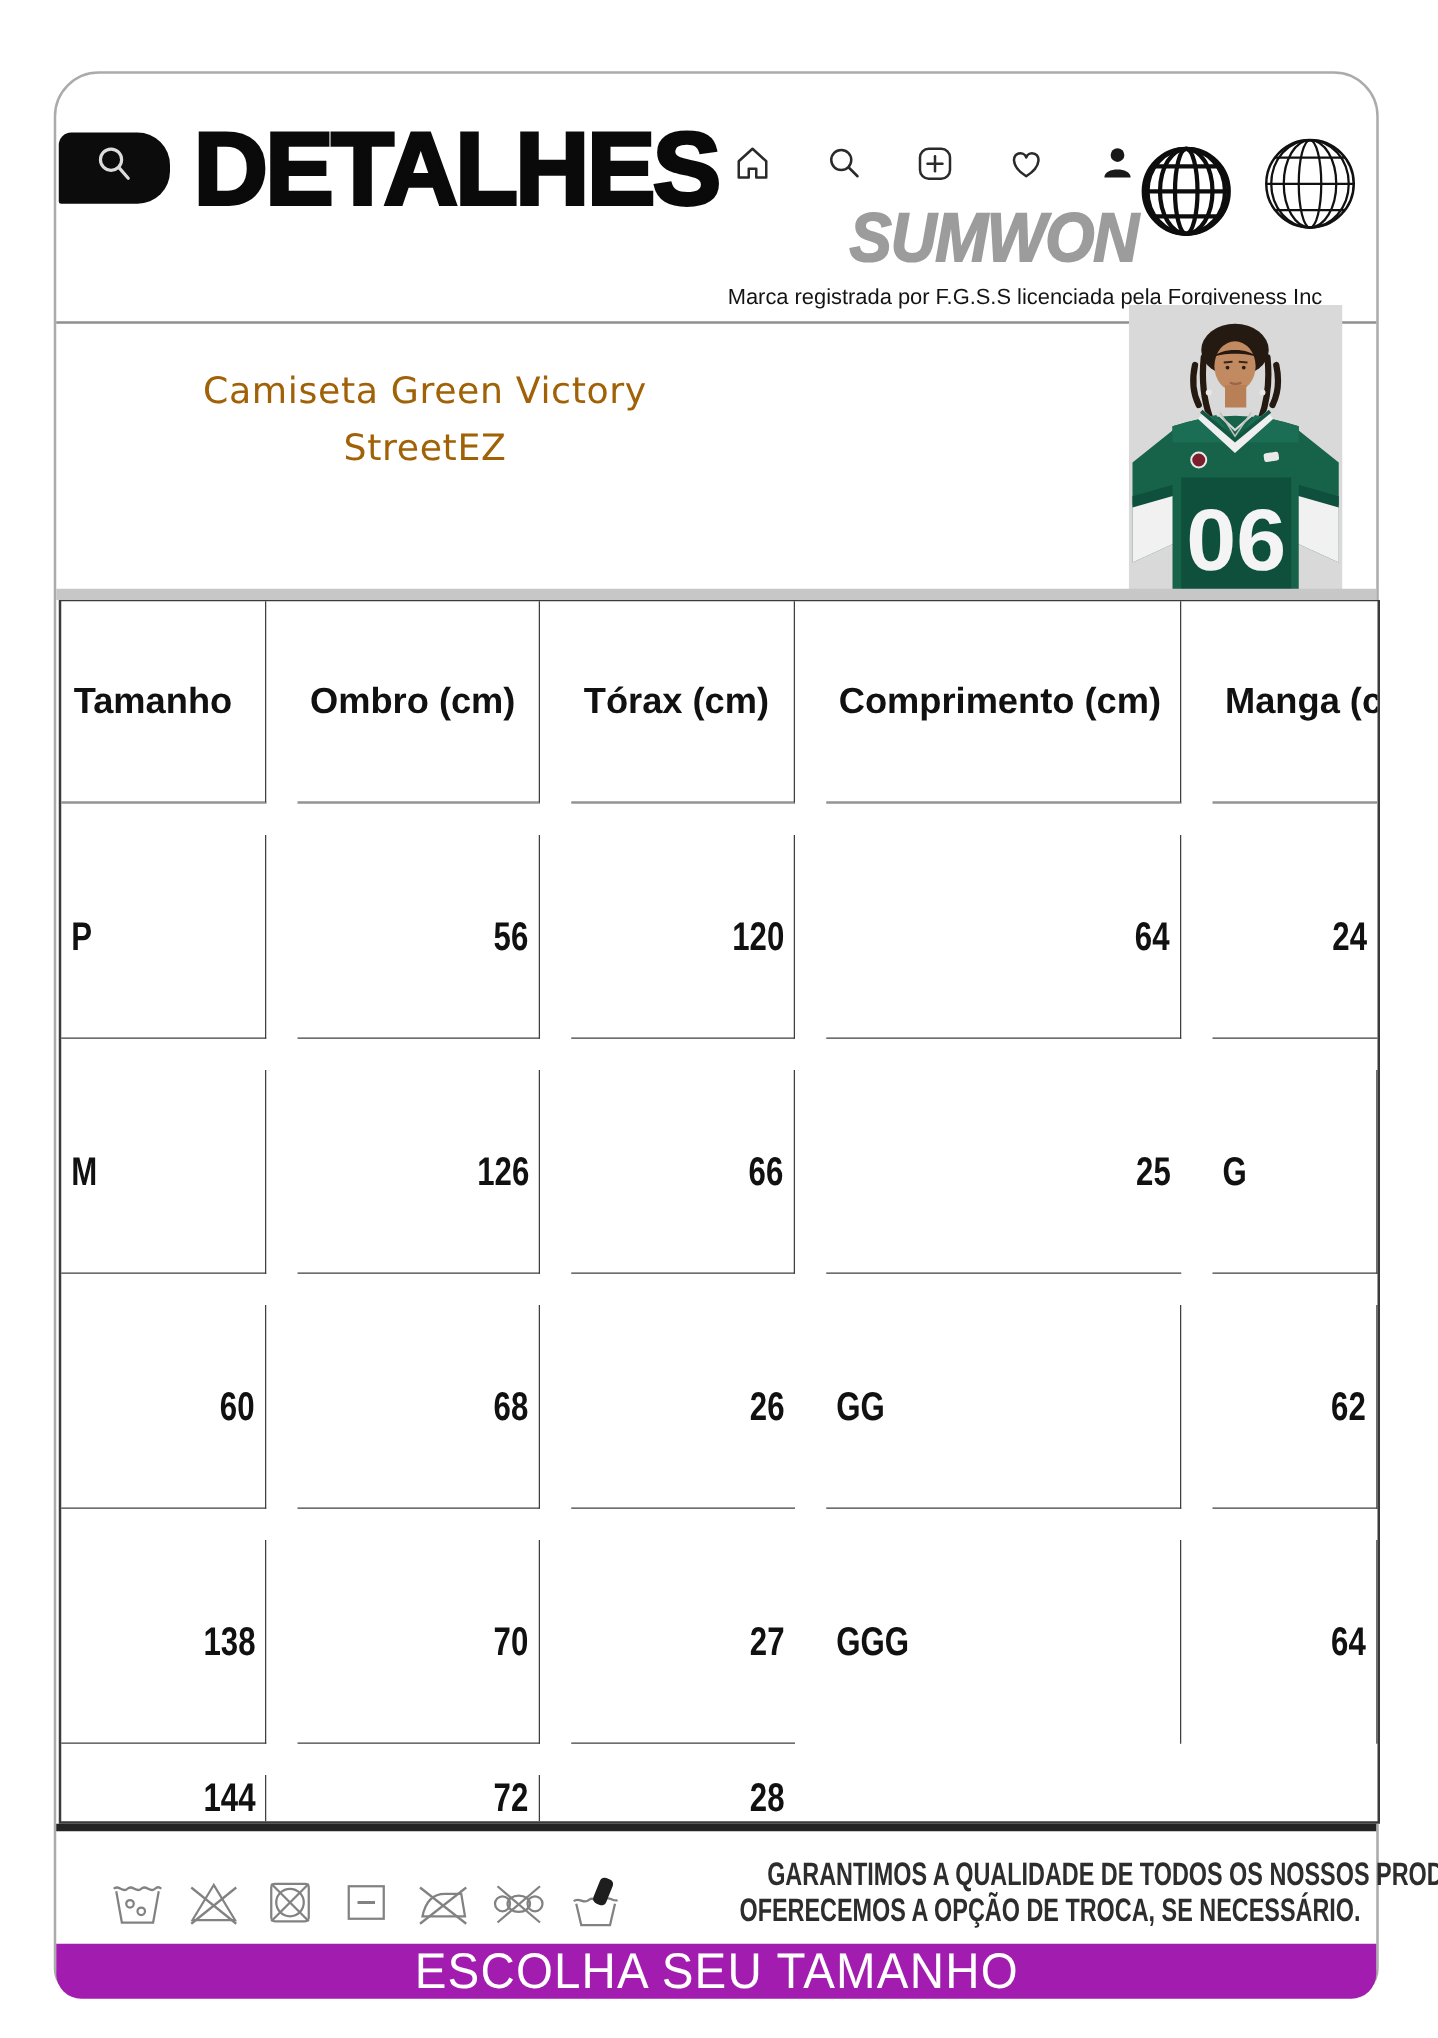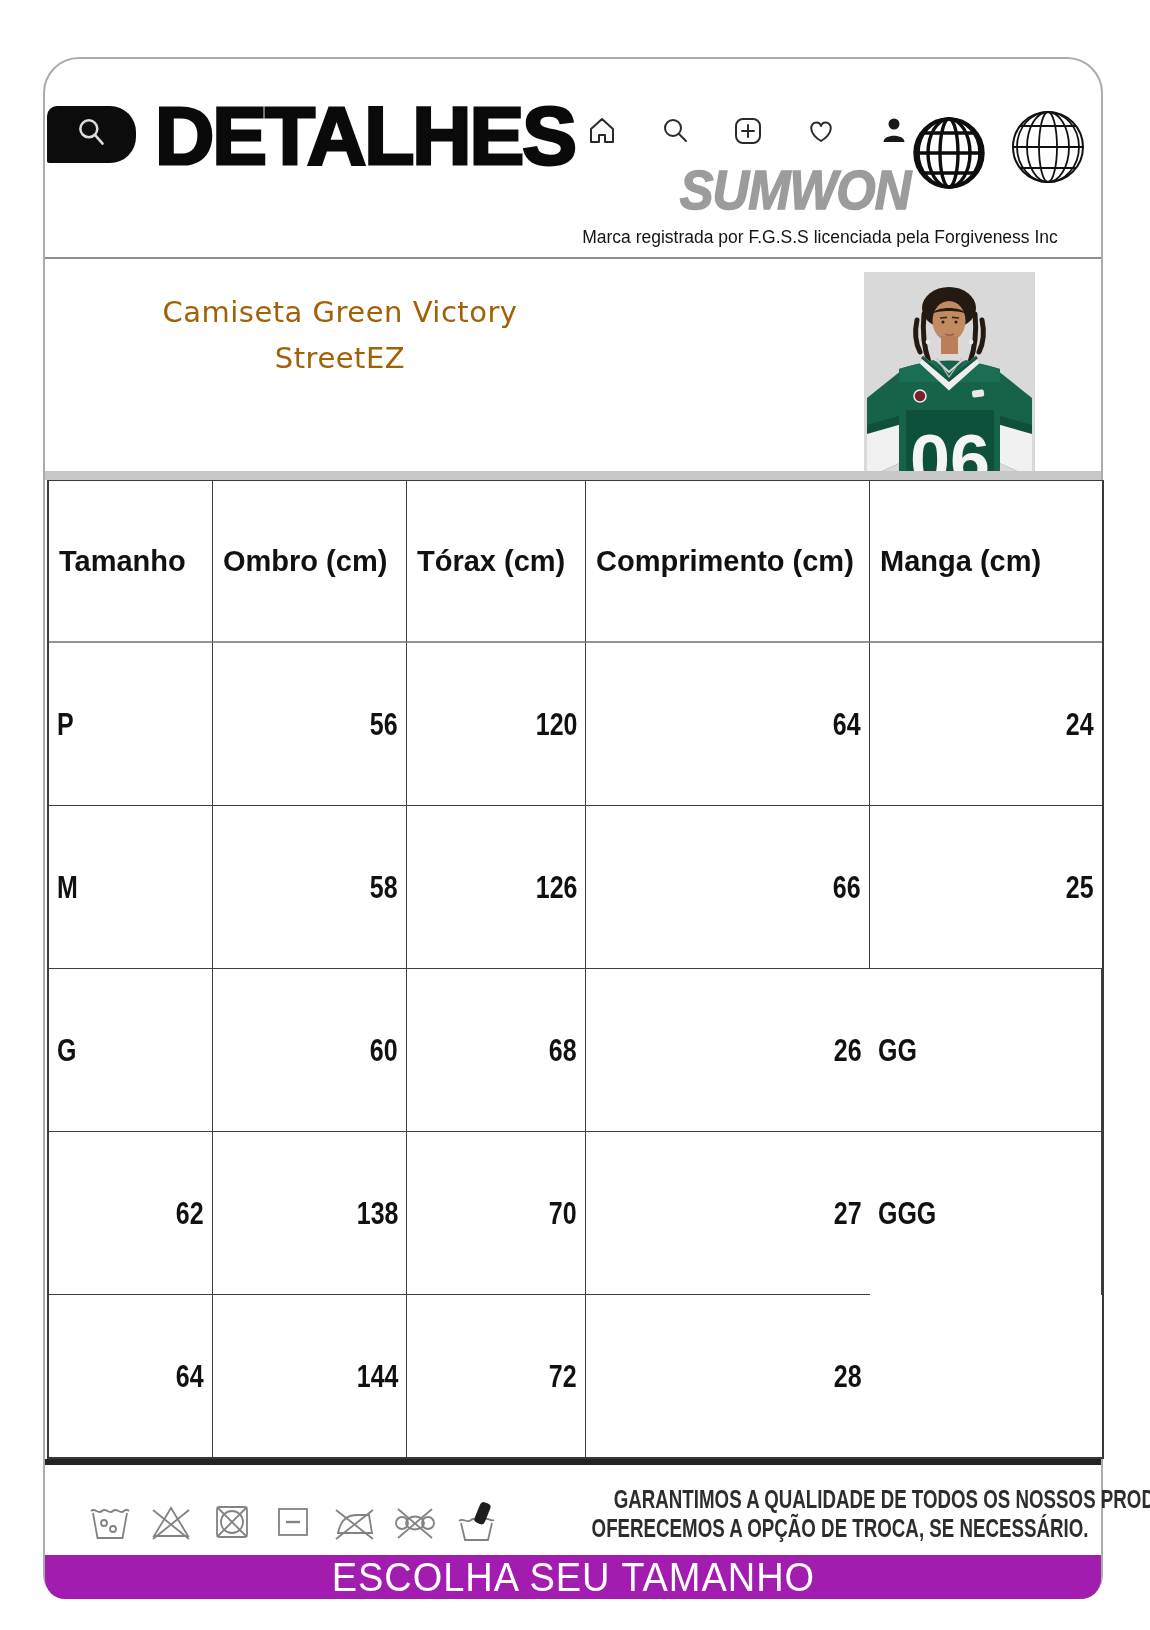--- a/index.html
+++ b/index.html
@@ -33,30 +33,30 @@
     font-size:55px; line-height:60px; font-weight:700; font-style:italic;
     color:#9c9c9c; -webkit-text-stroke:1.5px #9c9c9c;
     transform:scaleX(0.92); letter-spacing:-1px; }
   .tm { position:absolute; left:535px; top:139px; width:480px; text-align:center;
     font-size:17.5px; font-weight:400; color:#141414; white-space:nowrap; }
 
   
   .prod-title { position:absolute; left:60px; top:230px; width:470px; text-align:center;
     font-family:"DejaVu Sans", sans-serif; font-size:29px; line-height:46px;
     letter-spacing:0.5px; color:#a16207; }
-  .prod-img { position:absolute; left:819px; top:185px; width:171px; height:228px;margin-top:28px; }
+  .prod-img { position:absolute; left:858px; top:185px; width:171px; height:228px; }
 
   .gray-band { position:absolute; left:0; top:412px; width:100%; height:9px;
     background:#c7c7c7; }
 
   
   .size-table { position:absolute; left:2px; top:421px; width:1057px; height:979px;
     display:grid; grid-template-columns:164px 194px 179px 284px 1fr;
     grid-template-rows:162px 163px 163px 163px 163px 1fr;
-    border:2px solid #3a3a3a; border-top-width:1px; background:#fff; }
+    border:2px solid #3a3a3a; border-top-width:1px; background:#fff;gap:25px; }
   .cell { display:flex; align-items:center; border-right:1px solid #3f3f3f;
     border-bottom:1px solid #3f3f3f; overflow:hidden; }
   .cell.lastcol { border-right:none; }
   .cell.lastrow { border-bottom:none; }
   .cell.hdr-bot { border-bottom:2px solid #949494; }
   .th { font-size:29px; font-weight:700; padding-left:10px; white-space:nowrap; }
   .td-num { justify-content:flex-end; padding-right:8px; }
   .td-size { justify-content:flex-start; padding-left:8px; }
   .cnd { display:inline-block; font-size:32px; font-weight:700; white-space:nowrap; }
   .td-num .cnd { transform:scaleX(0.78); transform-origin:right center; }
@@ -238,23 +238,20 @@
         <span class="cnd">64</span>
       </div>
     <div class="cell td-num lastcol">
         <span class="cnd">24</span>
       </div>
 
     <div class="cell td-size">
         <span class="cnd">M</span>
       </div>
     <div class="cell td-num">
-        <span class="cnd">58</span>
-      </div>
-    <div class="cell td-num">
         <span class="cnd">126</span>
       </div>
     <div class="cell td-num">
         <span class="cnd">66</span>
       </div>
     <div class="cell td-num lastcol">
         <span class="cnd">25</span>
       </div>
 
     <div class="cell td-size">

